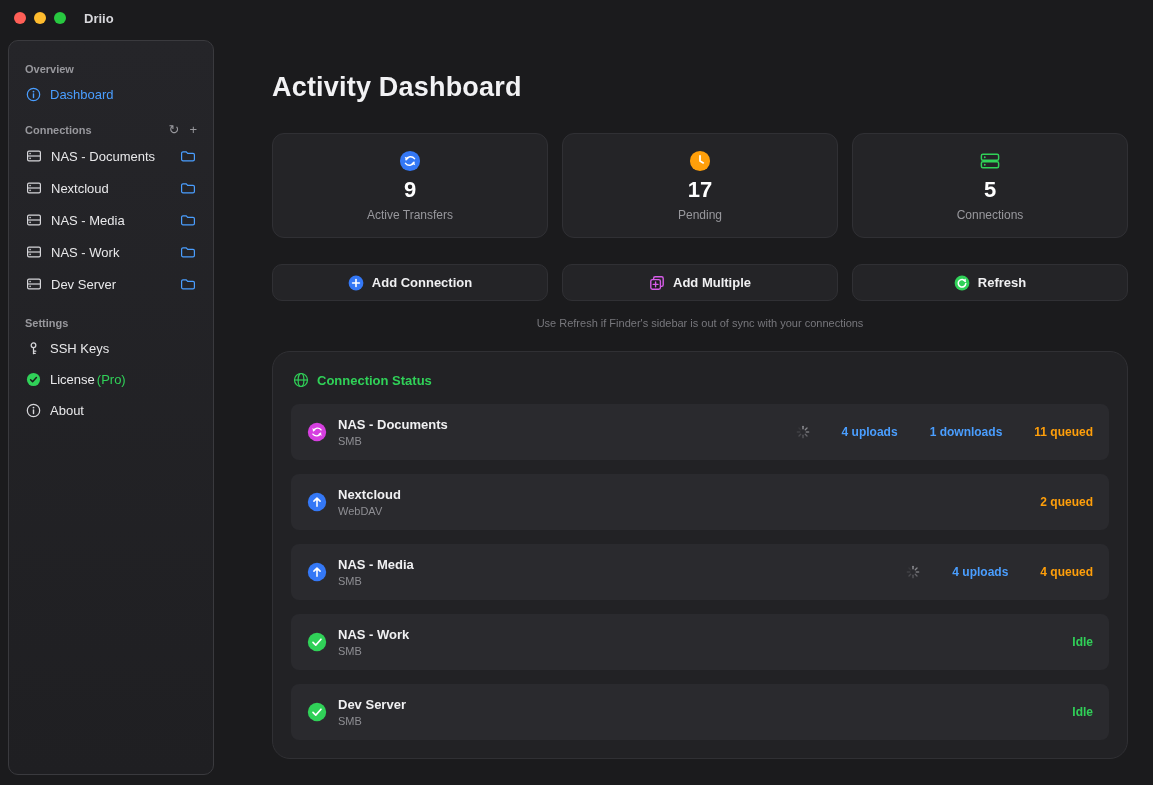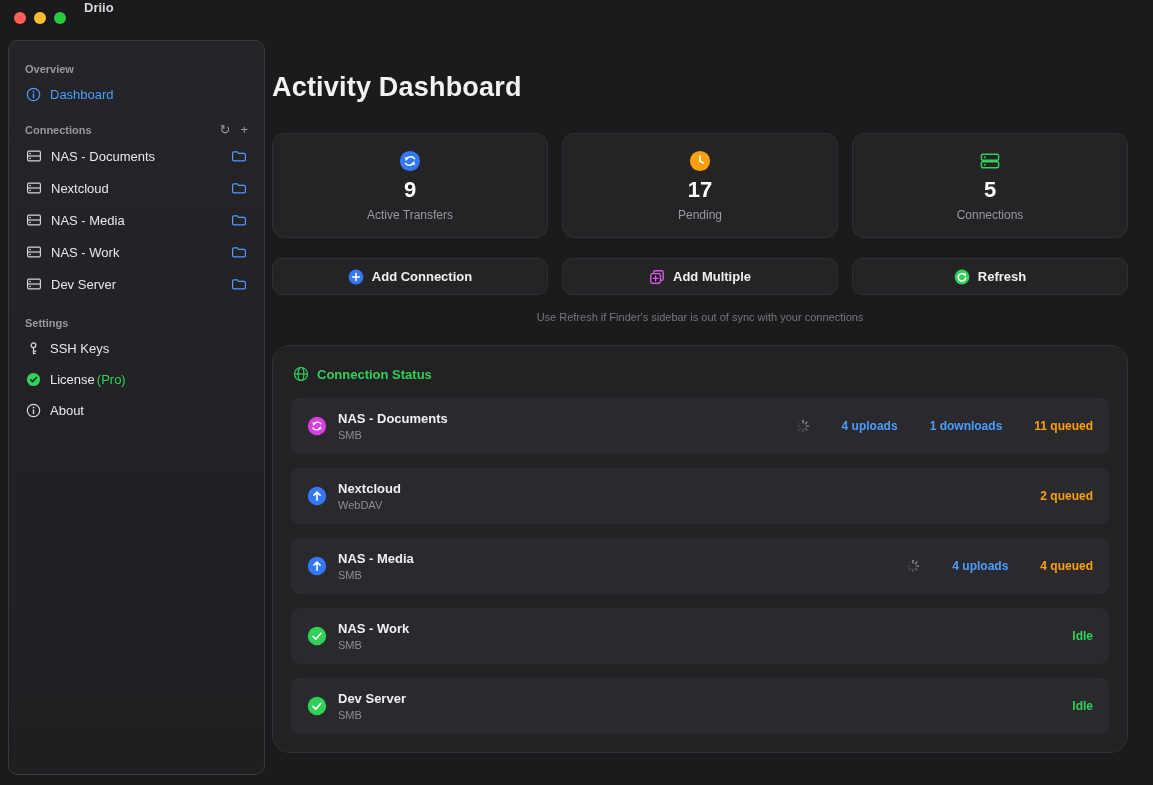--- a/index.html
+++ b/index.html
@@ -8,29 +8,29 @@
     background:#1b1b1d;
     font-family:"Liberation Sans", sans-serif;
     color:#e8e8ea;
     overflow:hidden;
     position:relative;
     -webkit-font-smoothing:antialiased;
   }
   svg { display:block; }
 
   
-  .titlebar { height:36px; display:flex; padding-left:14px; }
+  .titlebar { height:36px; display:flex; align-items:center; padding-left:14px; }
   .traffic { display:flex; gap:8px; align-items:center; }
   .tl { width:12px; height:12px; border-radius:50%; display:inline-block; cursor:pointer; }
   .tl.red{background:#ff5f57;} .tl.yellow{background:#febc2e;} .tl.green{background:#28c840;}
   .window-title { margin-left:18px; font-size:13px; font-weight:700; color:#d8d8dc; }
 
   
   .sidebar {
-    position:absolute; left:8px; top:40px; width:257px; height:735px;
+    position:absolute; left:8px; top:40px; width:206px; height:735px;
     background:linear-gradient(180deg,#252529,#1f1f22);
     border:1px solid #3a3a3e; border-radius:10px;
     padding:12px 10px;
   }
   .section-title { font-size:11px; font-weight:700; color:#98989d; margin:10px 6px 5px; }
   .section-head { display:flex; align-items:center; justify-content:space-between; margin:14px 6px 5px; }
   .section-head .section-title { margin:0; }
   .head-icons { display:flex; gap:10px; align-items:center; color:#98989d; font-size:13px; }
   .head-icons span { cursor:pointer; line-height:1; }
   .side-item {
@@ -52,21 +52,21 @@
   .cards { display:flex; gap:14px; margin-top:30px; }
   .stat-card {
     flex:1; height:105px;
     background:#242427; border:1px solid #303034; border-radius:12px;
     display:flex; flex-direction:column; align-items:center; justify-content:center; gap:5px;
   }
   .stat-icon { width:22px; height:22px; }
   .stat-value { font-size:22px; font-weight:700; color:#ffffff; }
   .stat-label { font-size:12px; color:#98989d; }
 
-  .actions { display:flex; gap:14px; margin-top:20px; }
+  .actions { display:flex; gap:14px; margin-top:26px; }
   .action-btn {
     flex:1; height:37px;
     background:#242427; border:1px solid #303034; border-radius:10px;
     display:flex; align-items:center; justify-content:center; gap:8px;
     font-size:13px; font-weight:600; color:#f0f0f2; cursor:pointer;
   }
   .action-icon { width:16px; height:16px; }
 
   .hint { text-align:center; font-size:11px; color:#77777c; margin-top:16px; }
 

